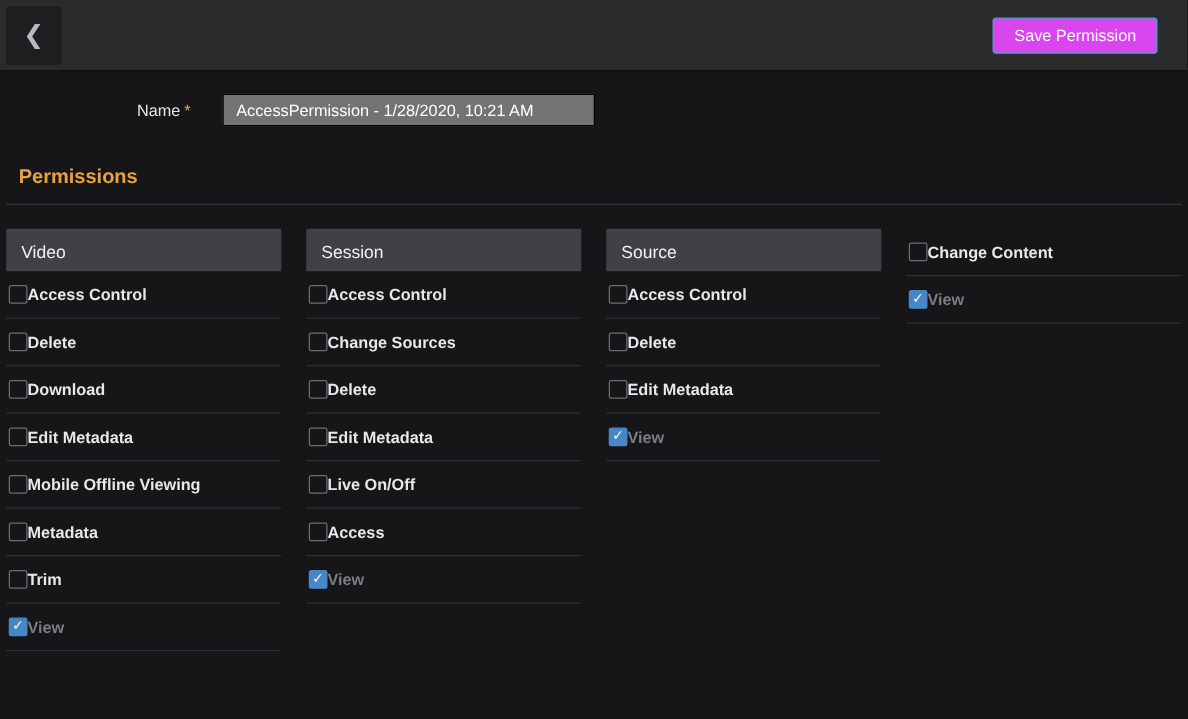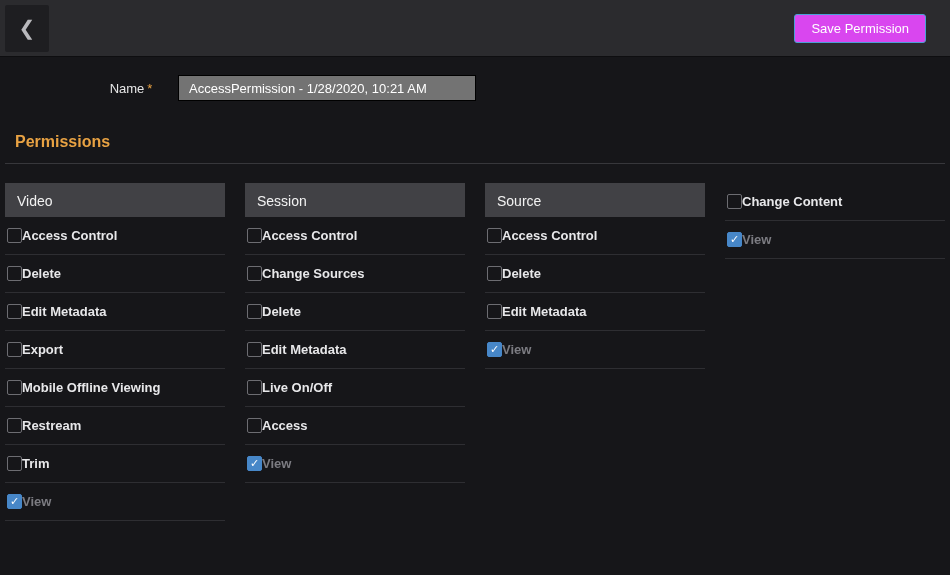--- a/index.html
+++ b/index.html
@@ -166,33 +166,33 @@
           <div class="perm-row">
             <span class="checkbox"></span>
             <span class="perm-label">Access Control</span>
           </div>
           <div class="perm-row">
             <span class="checkbox"></span>
             <span class="perm-label">Delete</span>
           </div>
           <div class="perm-row">
             <span class="checkbox"></span>
+            <span class="perm-label">Download</span>
+          </div>
+          <div class="perm-row">
+            <span class="checkbox"></span>
             <span class="perm-label">Edit Metadata</span>
           </div>
           <div class="perm-row">
             <span class="checkbox"></span>
-            <span class="perm-label">Export</span>
-          </div>
-          <div class="perm-row">
-            <span class="checkbox"></span>
             <span class="perm-label">Mobile Offline Viewing</span>
           </div>
           <div class="perm-row">
             <span class="checkbox"></span>
-            <span class="perm-label">Restream</span>
+            <span class="perm-label">Metadata</span>
           </div>
           <div class="perm-row">
             <span class="checkbox"></span>
             <span class="perm-label">Trim</span>
           </div>
           <div class="perm-row">
             <span class="checkbox checked">✓</span>
             <span class="perm-label muted">View</span>
           </div>
         </div>

